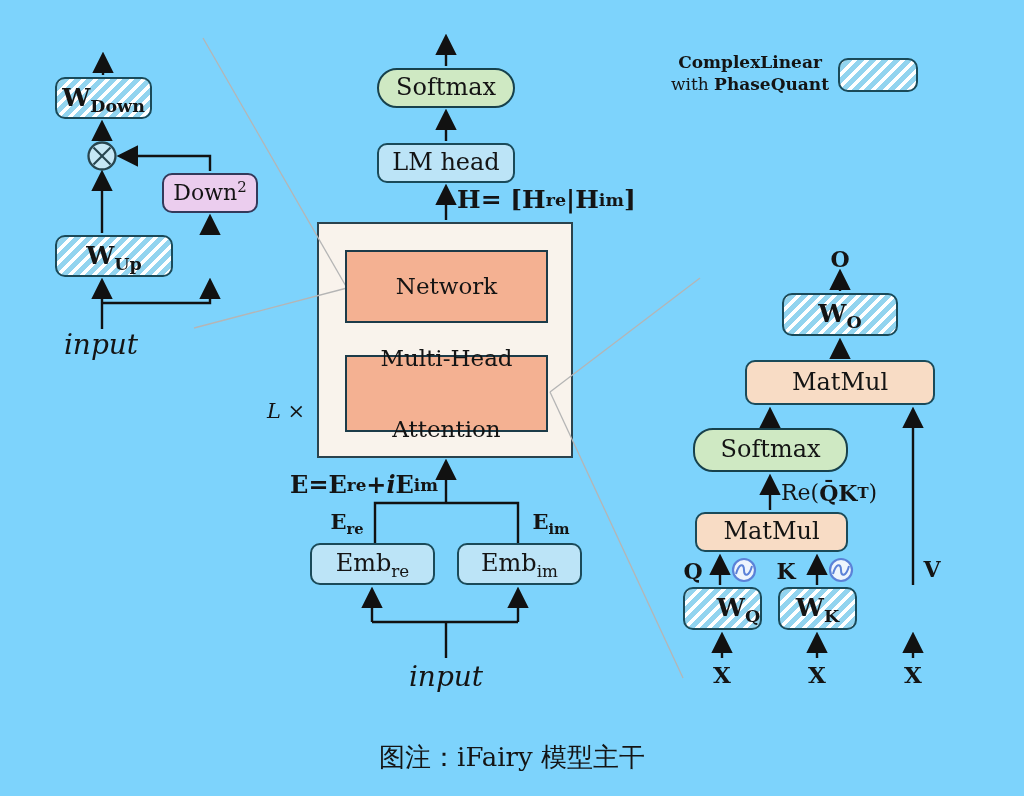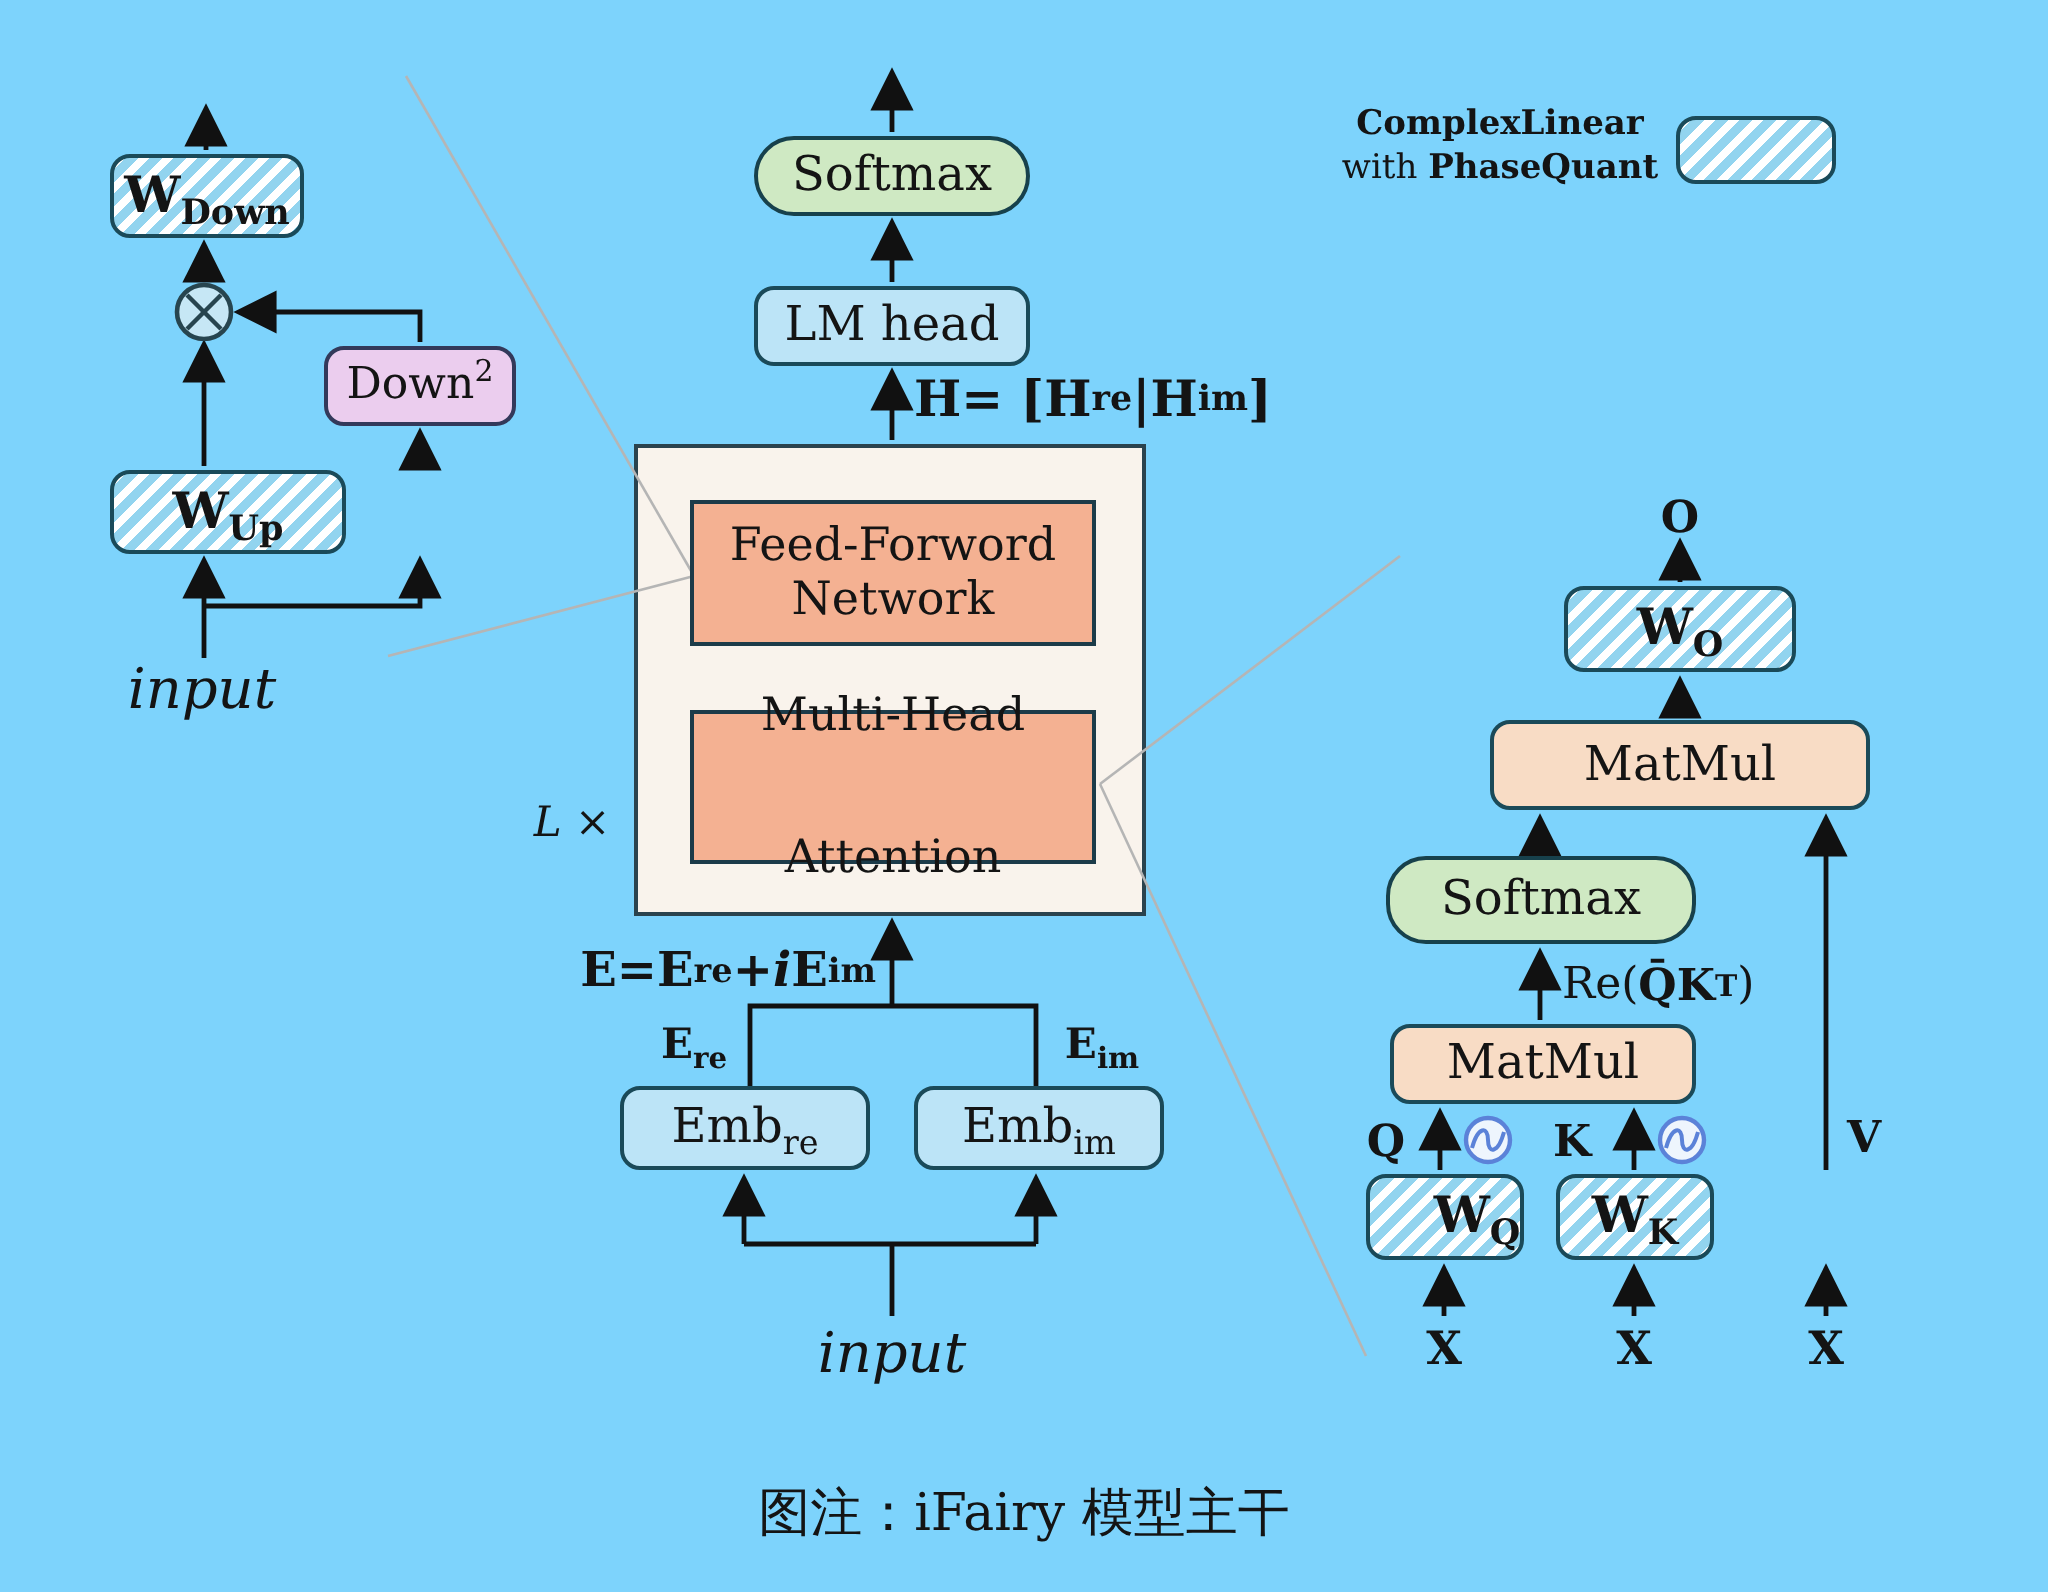--- a/index.html
+++ b/index.html
@@ -125,21 +125,20 @@
       <span> = [ </span>
       <span>H</span>
       <sub>re</sub>
       <span> | </span>
       <span>H</span>
       <sub>im</sub>
       <span> ]</span>
   </div>
 
   <div class="box salmon abovesvg" style="left:345px;top:250px;width:203px;height:73px;font-size:23px;">
-    <span>Feed-Forword</span>
     <span>Network</span>
   </div>
   <div class="box salmon abovesvg" style="left:345px;top:355px;width:203px;height:77px;font-size:23px;gap:44px;">
     <span>Multi-Head</span>
     <span>Attention</span>
   </div>
   <div class="lbl i abovesvg" style="left:262px;top:399px;width:48px;height:26px;font-size:21px;">L ×</div>
 
   <div class="lbl b right abovesvg" style="left:250px;top:470px;width:188px;height:30px;font-size:24px;">
     <span>E</span>

